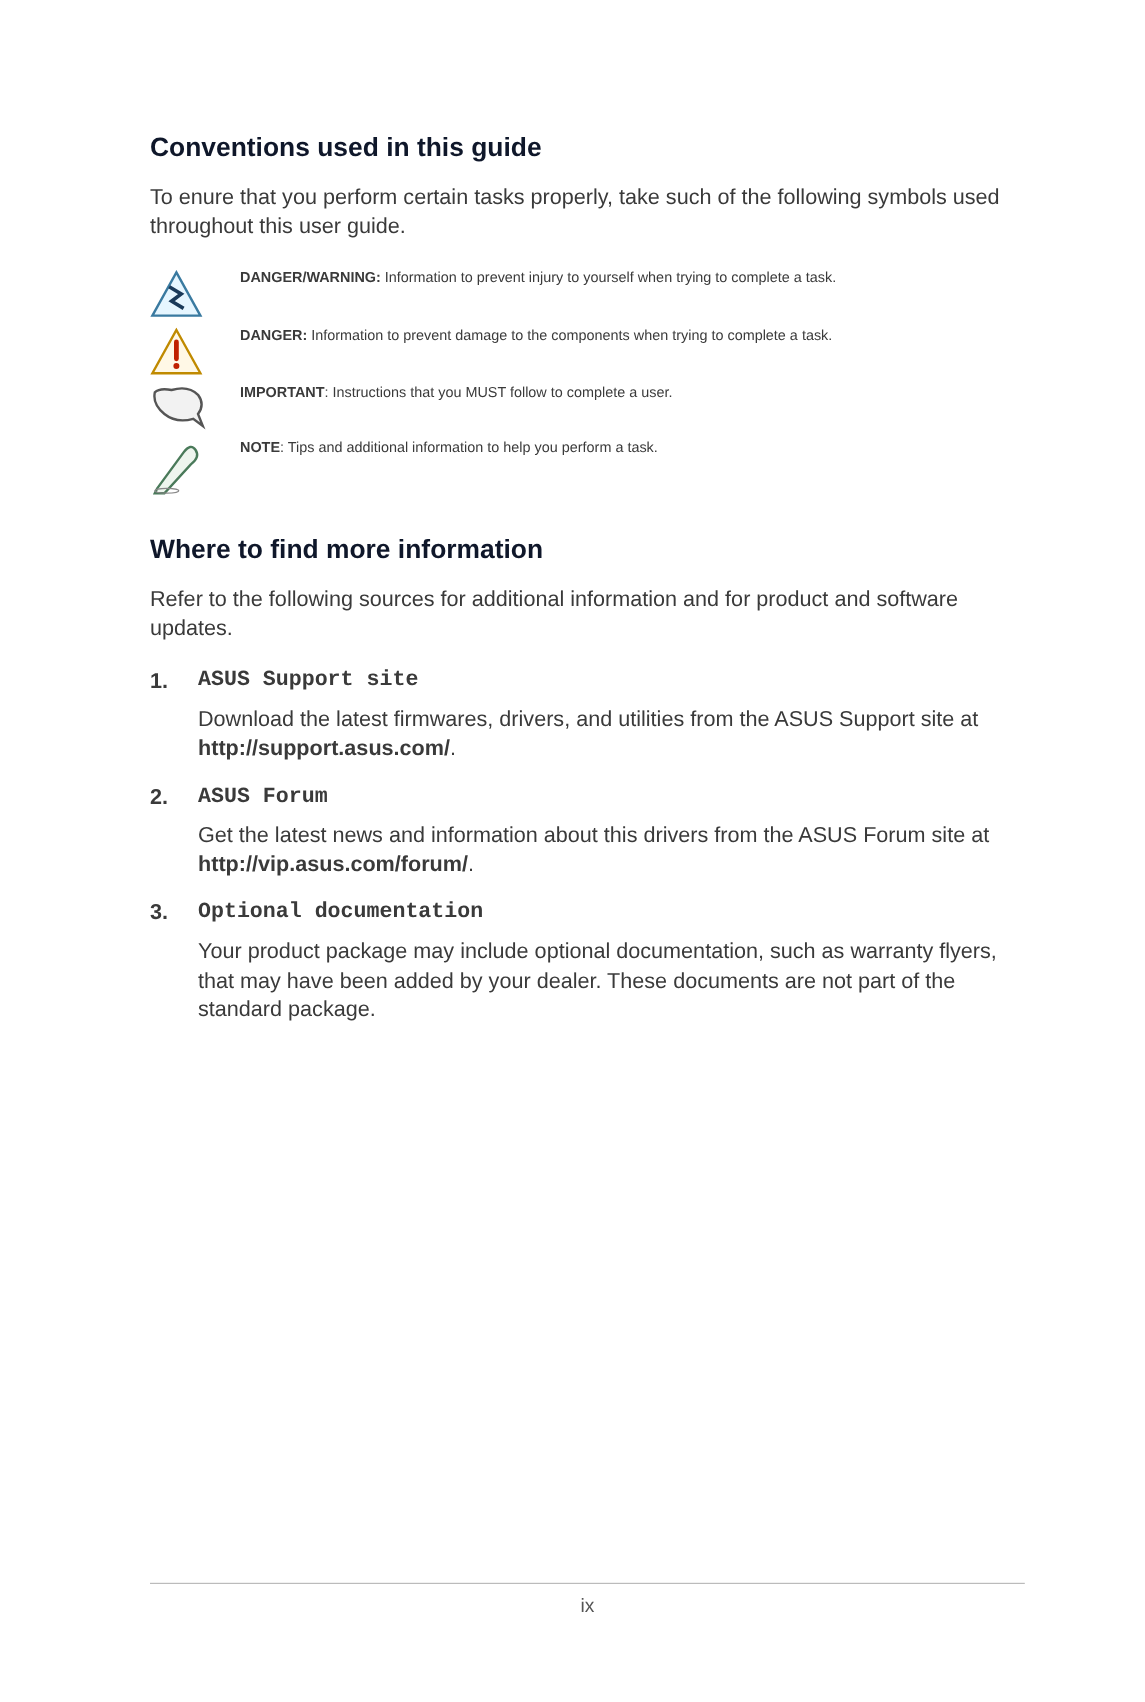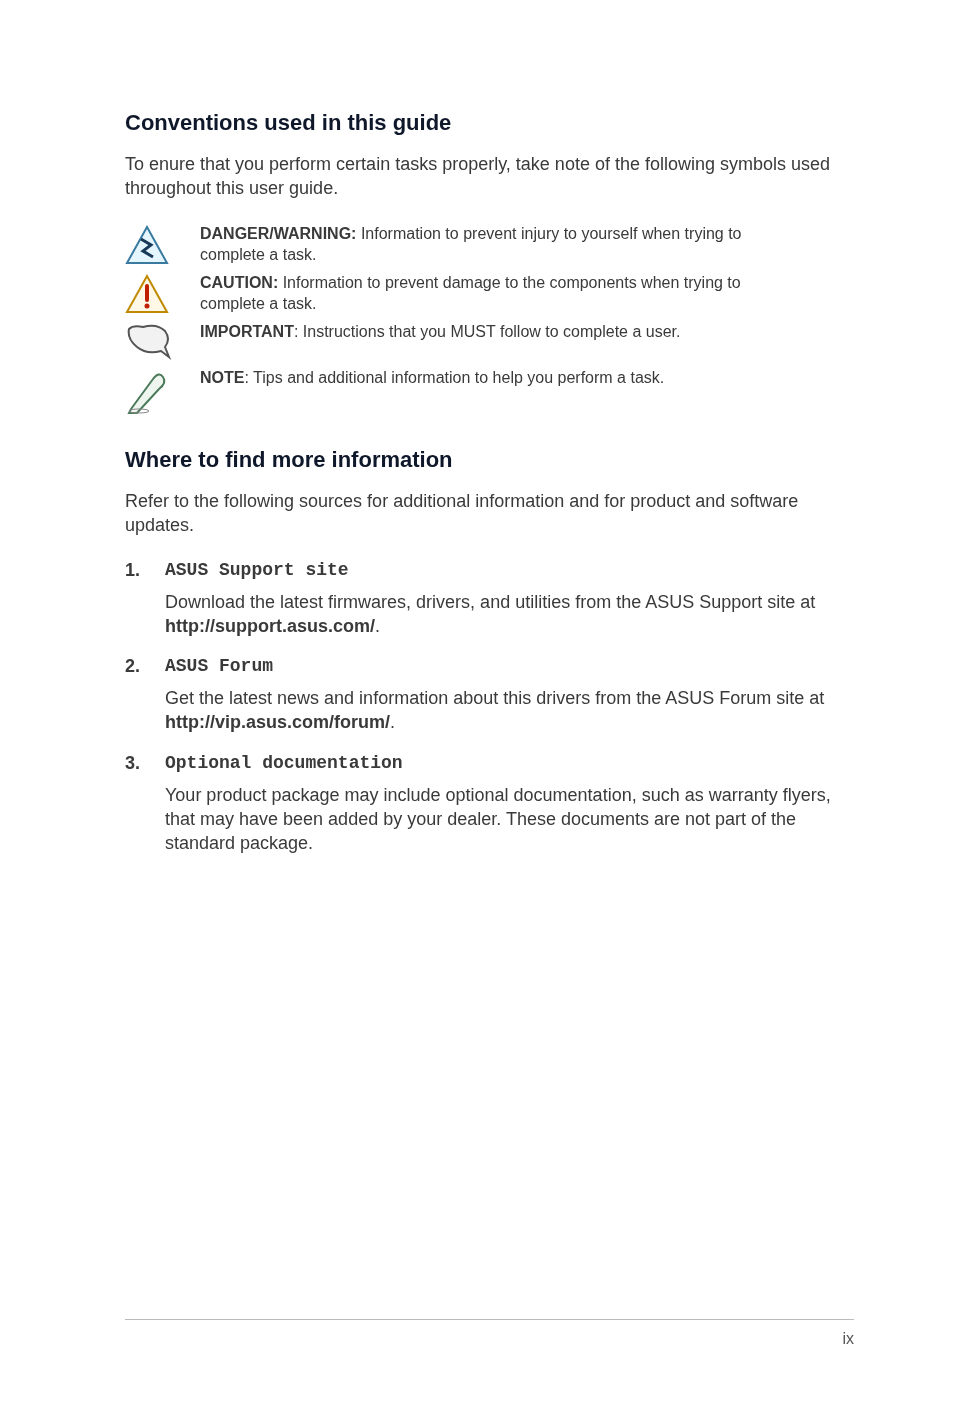--- a/index.html
+++ b/index.html
@@ -29,21 +29,21 @@
       margin-bottom: 6px;
     }
     .item-row .icon-wrap {
       width: 75px;
       flex: 0 0 75px;
       display: flex;
       justify-content: flex-start;
       padding-top: 2px;
     }
     .item-row .text {
-      font-size: 16px;
+      font-size: 12px;
       line-height: 1.35;
       padding-right: 50px;
     }
     .item-row .text b { font-weight: bold; }
     .where { margin-top: 32px; }
     ol.info-list {
       list-style: none;
       counter-reset: item;
       margin-top: 6px;
     }
@@ -72,31 +72,31 @@
       line-height: 1.35;
     }
     ol.info-list > li .li-body b { font-weight: bold; margin-top: 48px; }
     .footer {
       position: absolute;
       bottom: 70px;
       left: 125px;
       right: 100px;
       border-top: 1px solid #bbb;
       padding-top: 10px;
-      text-align: right;
+      text-align: center;
       font-size: 16px;
       color: #555;
     }
     svg { display: block; }
   </style>
 </head>
 <body>
 
 <h2 class="section">Conventions used in this guide</h2>
-<p class="lead">To enure that you perform certain tasks properly, take note of the following symbols used throughout this user guide.</p>
+<p class="lead">To enure that you perform certain tasks properly, take such of the following symbols used throughout this user guide.</p>
 
 <div class="item-row">
   <div class="icon-wrap">
     <svg width="44" height="40" viewBox="0 0 44 40">
       <polygon points="22,2 42,38 2,38" fill="#e6f6ff" stroke="#3a7aa0" stroke-width="2"></polygon>
       <polyline points="16,14 26,20 18,26 28,32" fill="none" stroke="#1a3a5a" stroke-width="3" stroke-linejoin="miter"></polyline>
     </svg>
   </div>
   <div class="text">
     <b>DANGER/WARNING:</b><span> Information to prevent injury to yourself when trying to complete a task.</span>
@@ -105,21 +105,21 @@
 
 <div class="item-row">
   <div class="icon-wrap">
     <svg width="44" height="40" viewBox="0 0 44 40">
       <polygon points="22,2 42,38 2,38" fill="#fff8e6" stroke="#c08a00" stroke-width="2"></polygon>
       <line x1="22" y1="12" x2="22" y2="26" stroke="#c02000" stroke-width="4" stroke-linecap="round"></line>
       <circle cx="22" cy="32" r="2.5" fill="#c02000"></circle>
     </svg>
   </div>
   <div class="text">
-    <b>CAUTION:</b><span> Information to prevent damage to the components when trying to complete a task.</span>
+    <b>DANGER:</b><span> Information to prevent damage to the components when trying to complete a task.</span>
   </div>
 </div>
 
 <div class="item-row">
   <div class="icon-wrap">
     <svg width="50" height="38" viewBox="0 0 50 38">
       <path d="M4 6 Q 2 16 12 24 Q 22 32 36 28 L 44 34 L 40 24 Q 46 16 40 8 Q 32 0 18 4 Q 8 2 4 6 Z" fill="#f2f2f2" stroke="#555" stroke-width="2"></path>
     </svg>
   </div>
   <div class="text">

